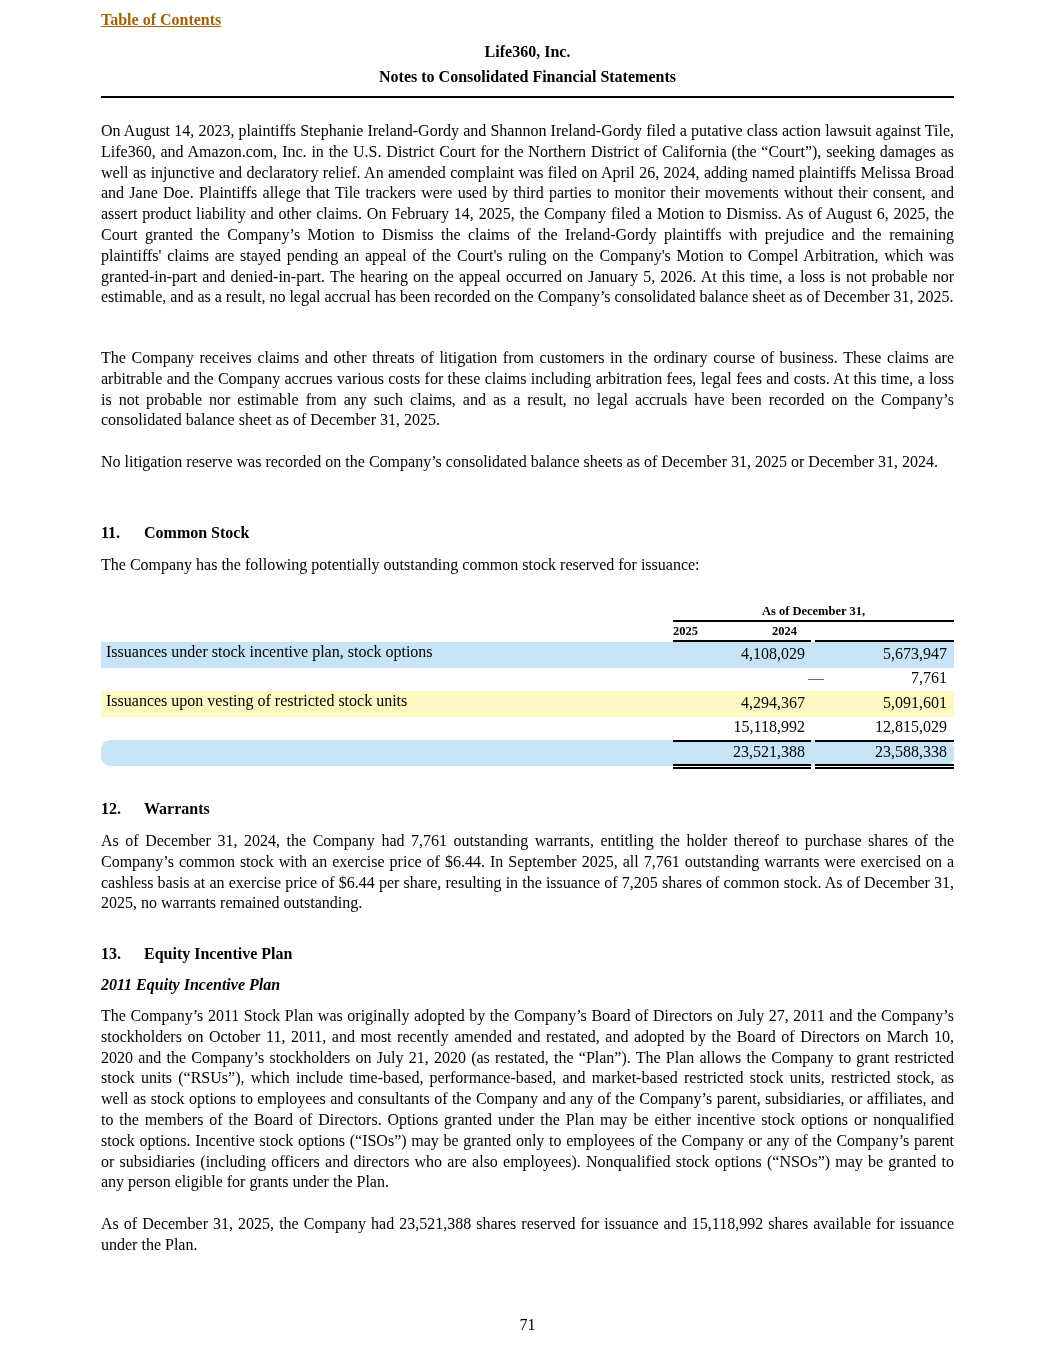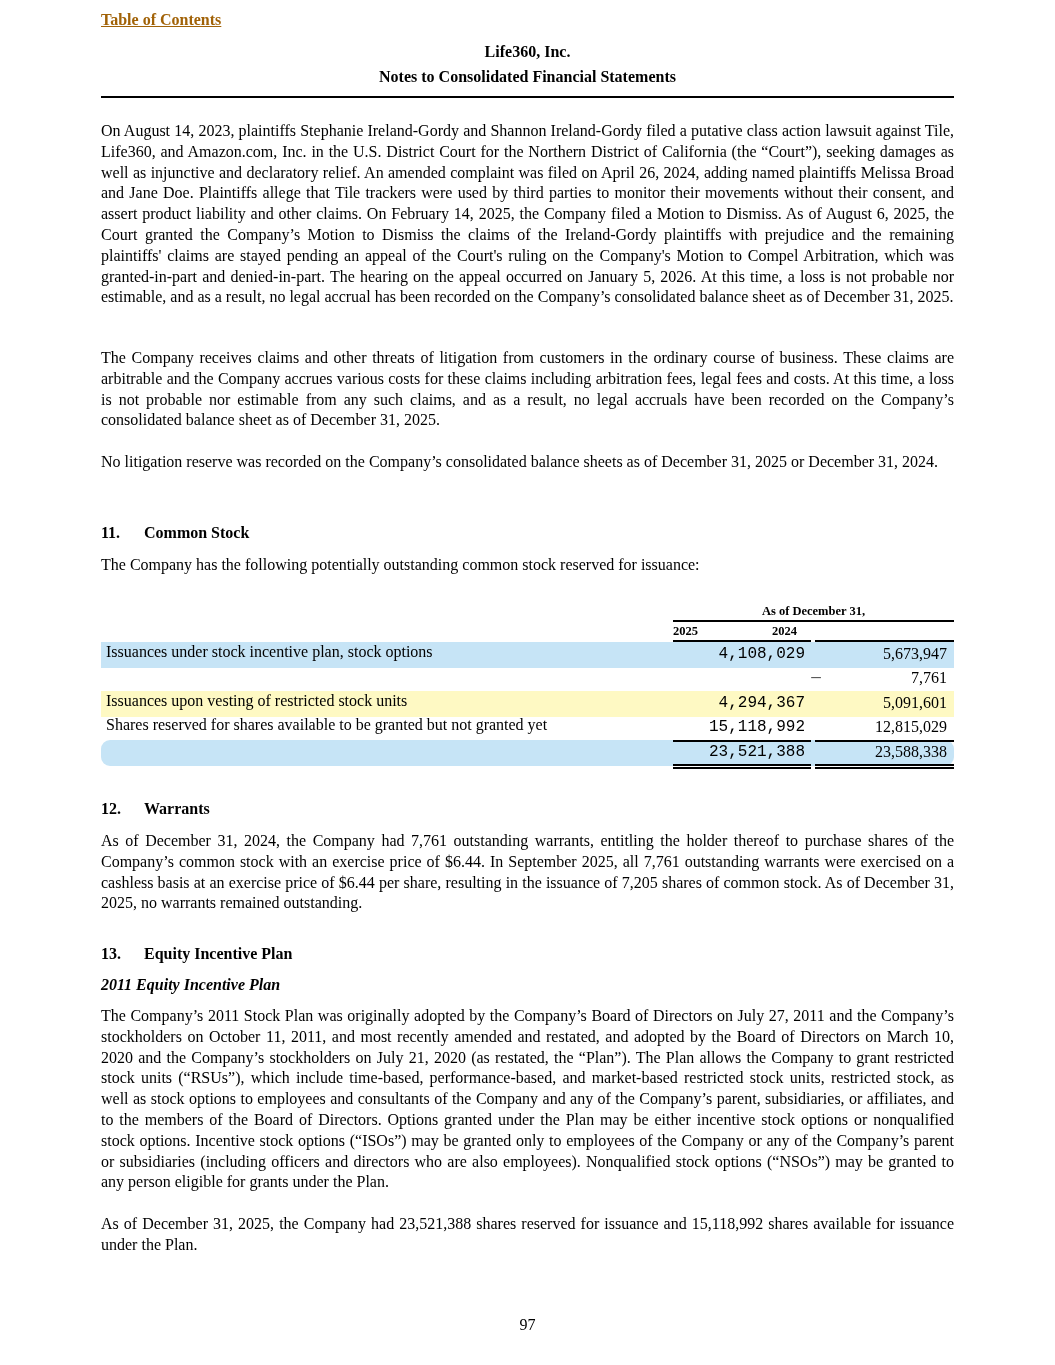--- a/index.html
+++ b/index.html
@@ -19,21 +19,21 @@
   .tbl-hdr-main { position: absolute; left: 673px; width: 281px; top: 604px; text-align: center;
                   font-size: 12.5px; font-weight: bold; }
   .tbl-hdr-line { position: absolute; left: 673px; width: 281px; top: 620px; height: 2px; background: #000; }
   .yr { position: absolute; top: 624px; font-size: 12.5px; font-weight: bold; text-align: left; }
   .yr1 { left: 673px; width: 138px; }
   .yr2 { left: 772px; width: 139px; }
   .yr-line { position: absolute; top: 640px; height: 2px; background: #000; }
   .row { position: absolute; left: 101px; width: 853px; height: 26px; }
   .row.shade { background: #c6e4f6; }
   .row .lbl { position: absolute; left: 5px; top: 1px; font-size: 16px; white-space: nowrap; }
-  .row .v1 { position: absolute; left: 572px; width: 132px; text-align: right; top: 3px; font-size: 16px; font-family: Liberation Mono, monospace; }
+  .row .v1 { position: absolute; left: 572px; width: 132px; text-align: right; top: 3px; font-size: 16px; }
   .row .v2 { position: absolute; left: 714px; width: 132px; text-align: right; top: 3px; font-size: 16px; }
   .row .v1.dash { text-align: center; left: 700px; width: 30px; color: #555; }
   .sum-top { position: absolute; top: 740px; height: 1.5px; background: #000; }
   .dbl { position: absolute; height: 1.5px; background: #000; }
   .pgno { position: absolute; left: 101px; width: 853px; top: 1316px; text-align: center; font-size: 16px; }
 </style>
 </head>
 <body>
 
 <a class="toc">Table of Contents</a>
@@ -66,21 +66,20 @@
   <div class="row" style="top:666px;">
     <span class="v1 dash">—</span>
     <span class="v2">7,761</span>
   </div>
   <div class="row shade" style="top: 691px; background: #fef9c3;">
     <span class="lbl">Issuances upon vesting of restricted stock units</span>
     <span class="v1">4,294,367</span>
     <span class="v2">5,091,601</span>
   </div>
   <div class="row" style="top:715px;">
-    <span class="lbl">Shares reserved for shares available to be granted but not granted yet</span>
     <span class="v1">15,118,992</span>
     <span class="v2">12,815,029</span>
   </div>
   <div class="row shade" style="top: 740px; background: rgb(198, 228, 246); border-radius: 9px;">
     <span class="lbl"></span>
     <span class="v1">23,521,388</span>
     <span class="v2">23,588,338</span>
   </div>
   <div class="sum-top" style="left:673px;width:138px;"></div>
   <div class="sum-top" style="left:815px;width:139px;"></div>
@@ -95,13 +94,13 @@
 </div>
 <div class="p" style="top:831px;">As of December 31, 2024, the Company had 7,761 outstanding warrants, entitling the holder thereof to purchase shares of the Company’s common stock with an exercise price of $6.44. In September 2025, all 7,761 outstanding warrants were exercised on a cashless basis at an exercise price of $6.44 per share, resulting in the issuance of 7,205 shares of common stock. As of December 31, 2025, no warrants remained outstanding.</div>
 
 <div class="sec" style="top:945px;">
   <span class="num">13.</span><span>Equity Incentive Plan</span>
 </div>
 <div class="sub" style="top:976px;">2011 Equity Incentive Plan</div>
 <div class="p" style="top:1006px;">The Company’s 2011 Stock Plan was originally adopted by the Company’s Board of Directors on July 27, 2011 and the Company’s stockholders on October 11, 2011, and most recently amended and restated, and adopted by the Board of Directors on March 10, 2020 and the Company’s stockholders on July 21, 2020 (as restated, the “Plan”). The Plan allows the Company to grant restricted stock units (“RSUs”), which include time-based, performance-based, and market-based restricted stock units, restricted stock, as well as stock options to employees and consultants of the Company and any of the Company’s parent, subsidiaries, or affiliates, and to the members of the Board of Directors. Options granted under the Plan may be either incentive stock options or nonqualified stock options. Incentive stock options (“ISOs”) may be granted only to employees of the Company or any of the Company’s parent or subsidiaries (including officers and directors who are also employees). Nonqualified stock options (“NSOs”) may be granted to any person eligible for grants under the Plan.</div>
 <div class="p" style="top:1214px;">As of December 31, 2025, the Company had 23,521,388 shares reserved for issuance and 15,118,992 shares available for issuance under the Plan.</div>
 
-<div class="pgno">97</div>
+<div class="pgno">71</div>
 
 </body></html>

